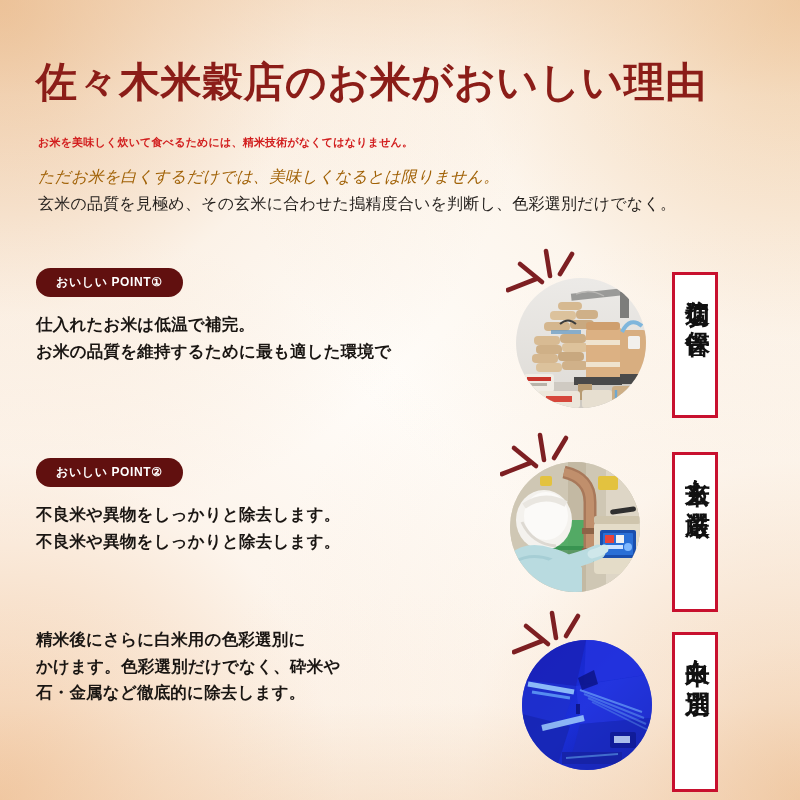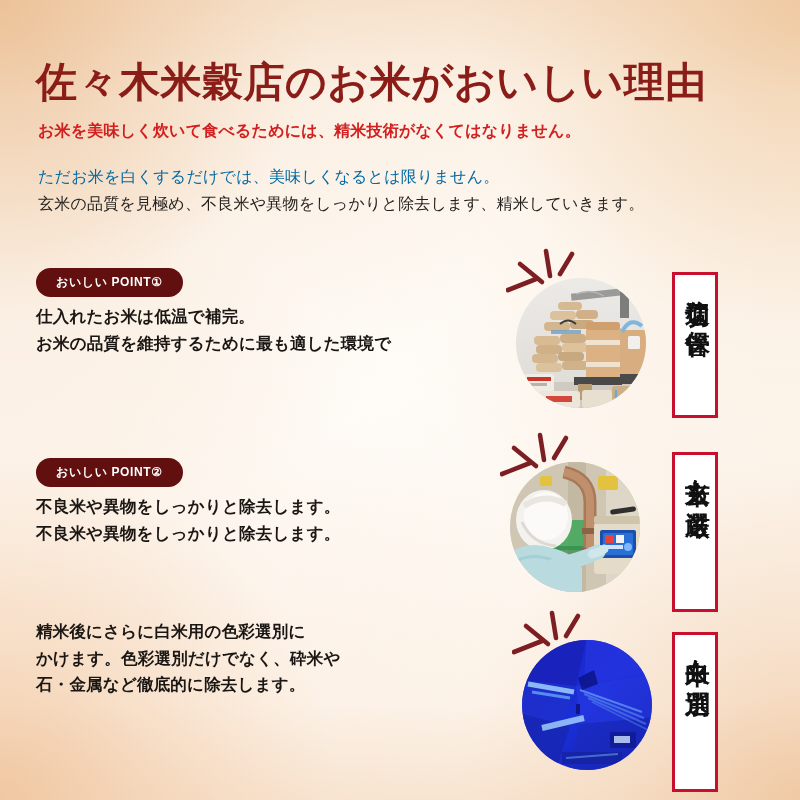--- a/index.html
+++ b/index.html
@@ -26,31 +26,31 @@
 
   #content{position:absolute;inset:0;}
 
   
   .title{position:absolute;left:36px;top:62px;
          font-family:"Liberation Serif",serif;
          font-weight:700;font-size:41px;line-height:1;
          color:#8b1d18;letter-spacing:.5px;white-space:nowrap;}
 
   .sub{position:absolute;left:38px;white-space:nowrap;}
-  .sub-1{top:121px;font-size:16px;font-weight:700;color:#d21f1f;letter-spacing:.2px;}
-  .sub-2{top:167px;font-size:16px;font-weight:400;color:#0369a1;letter-spacing:.2px;}
+  .sub-1{top:135px;font-size:11px;font-weight:700;color:#d21f1f;letter-spacing:.2px;}
+  .sub-2{top:167px;font-size:16px;font-weight:400;color:#a16207;letter-spacing:.2px;font-style:italic;}
   .sub-3{top:194px;font-size:16px;font-weight:400;color:#231f1c;letter-spacing:.2px;}
 
   
   .point{position:absolute;left:36px;}
   .badge{display:inline-block;background:#61100f;color:#ffffff;
          border-radius:22px;padding:8px 20px 9px 20px;
          font-size:12px;font-weight:700;letter-spacing:.6px;line-height:1;
          white-space:nowrap;}
-  .ptext{margin-top:6px;font-size:16.5px;font-weight:700;color:#1a1613;
+  .ptext{margin-top:14px;font-size:16.5px;font-weight:700;color:#1a1613;
          line-height:1.62;letter-spacing:.2px;white-space:nowrap;}
   .ptext div{white-space:nowrap;}
 
   .p1{top:268px;}
   .p2{top:458px;}
   .p3{top:612px;}
 
   
   .photo{position:absolute;width:130px;height:130px;border-radius:50%;
          overflow:hidden;}
@@ -79,21 +79,21 @@
   <div id="bg-bl"></div>
   <div id="bg-br"></div>
   <div id="bg-top"></div>
   <div id="bg-bot"></div>
 
   <div id="content">
 
     <div class="title">佐々木米穀店のお米がおいしい理由</div>
     <div class="sub sub-1">お米を美味しく炊いて食べるためには、精米技術がなくてはなりません。</div>
     <div class="sub sub-2">ただお米を白くするだけでは、美味しくなるとは限りません。</div>
-    <div class="sub sub-3">玄米の品質を見極め、不良米や異物をしっかりと除去します、精米していきます。</div>
+    <div class="sub sub-3">玄米の品質を見極め、その玄米に合わせた搗精度合いを判断し、色彩選別だけでなく。</div>
 
     <div class="point p1">
       <div class="badge">おいしい POINT①</div>
       <div class="ptext">
         <div>仕入れたお米は低温で補完。</div>
         <div>お米の品質を維持するために最も適した環境で</div>
       </div>
     </div>
 
     <div class="point p2">

